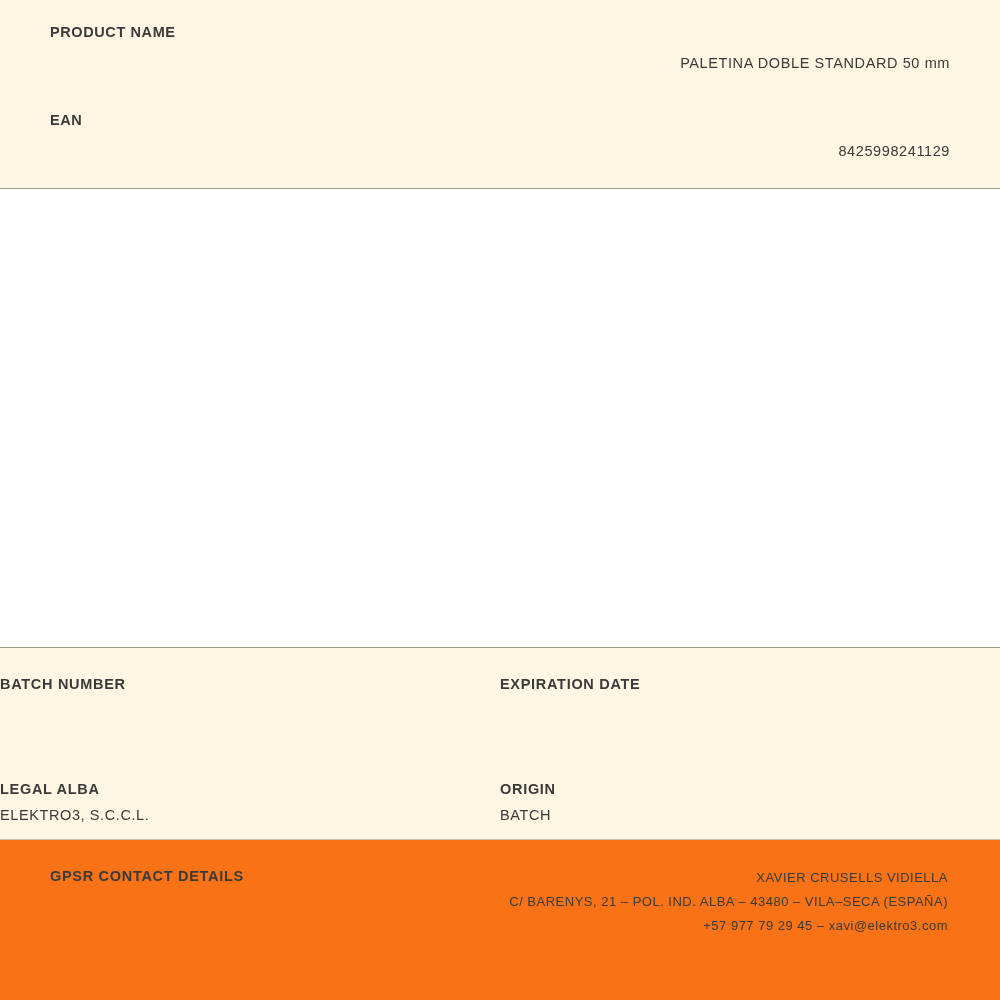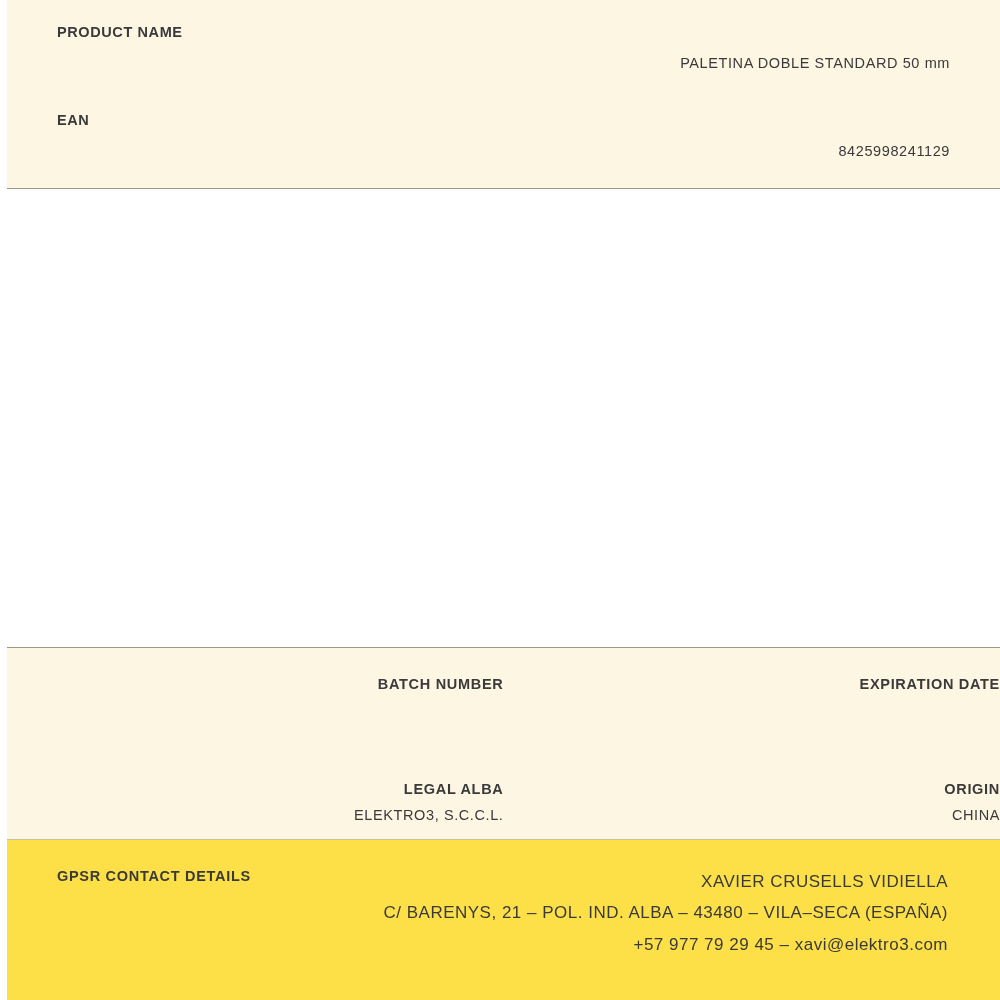--- a/index.html
+++ b/index.html
@@ -15,21 +15,20 @@
     color: #3c3c3c;
     overflow: hidden;
   }
 
   .sheet {
     position: relative;
     width: 1000px;
     height: 1000px;
     display: flex;
     flex-direction: column;
-    padding-left: 7px;
   }
 
   
   .top-section {
     background: #fdf6e3;
     padding: 22px 50px 0 50px;
     height: 189px;
     border-bottom: 1px solid #9a9a88;
     position: relative;
   }
@@ -67,21 +66,21 @@
     height: 192px;
     padding-top: 26px;
     border-bottom: 1px solid #c9c2a8;
   }
   .details-row {
     display: flex;
     width: 100%;
   }
   .details-col {
     flex: 1 1 50%;
-    text-align: right;
+    text-align: left;
   }
   .details-label {
     font-size: 14.5px;
     font-weight: bold;
     letter-spacing: 0.7px;
     color: #3a3a3a;
     line-height: 1.4;
     margin: 0;
   }
   .details-value {
@@ -91,41 +90,41 @@
     color: #3a3a3a;
     line-height: 1.4;
     margin: 5px 0 0 0;
     min-height: 18px;
   }
   .details-row.first { margin-bottom: 0; }
   .details-row.second { margin-top: 62px; }
 
   
   .footer-section {
-    background: #fde047;
+    background: #f97316;
     height: 160px;
     padding: 26px 52px 0 50px;
     display: flex;
     justify-content: space-between;
     align-items: flex-start;
   }
   .footer-title {
     font-size: 14.5px;
     font-weight: bold;
     letter-spacing: 0.7px;
     color: #3a3a3a;
     line-height: 1.4;
     margin: 0;
     white-space: nowrap;
   }
   .footer-right {
     text-align: right;
   }
   .footer-line {
-    font-size: 17px;
+    font-size: 13px;
     font-weight: normal;
     letter-spacing: 0.5px;
     color: #3a3a3a;
     line-height: 1.85;
     margin: 0;
     white-space: nowrap;
   }
 </style>
 </head>
 <body>
@@ -157,21 +156,21 @@
         <p class="details-value"></p>
       </div>
     </div>
     <div class="details-row second">
       <div class="details-col">
         <p class="details-label">LEGAL ALBA</p>
         <p class="details-value">ELEKTRO3, S.C.C.L.</p>
       </div>
       <div class="details-col">
         <p class="details-label">ORIGIN</p>
-        <p class="details-value">CHINA</p>
+        <p class="details-value">BATCH</p>
       </div>
     </div>
   </div>
 
   <div class="footer-section">
     <p class="footer-title">GPSR CONTACT DETAILS</p>
     <div class="footer-right">
       <p class="footer-line">XAVIER CRUSELLS VIDIELLA</p>
       <p class="footer-line">C/ BARENYS, 21 – POL. IND. ALBA – 43480 – VILA–SECA (ESPAÑA)</p>
       <p class="footer-line">+57 977 79 29 45 – xavi@elektro3.com</p>

